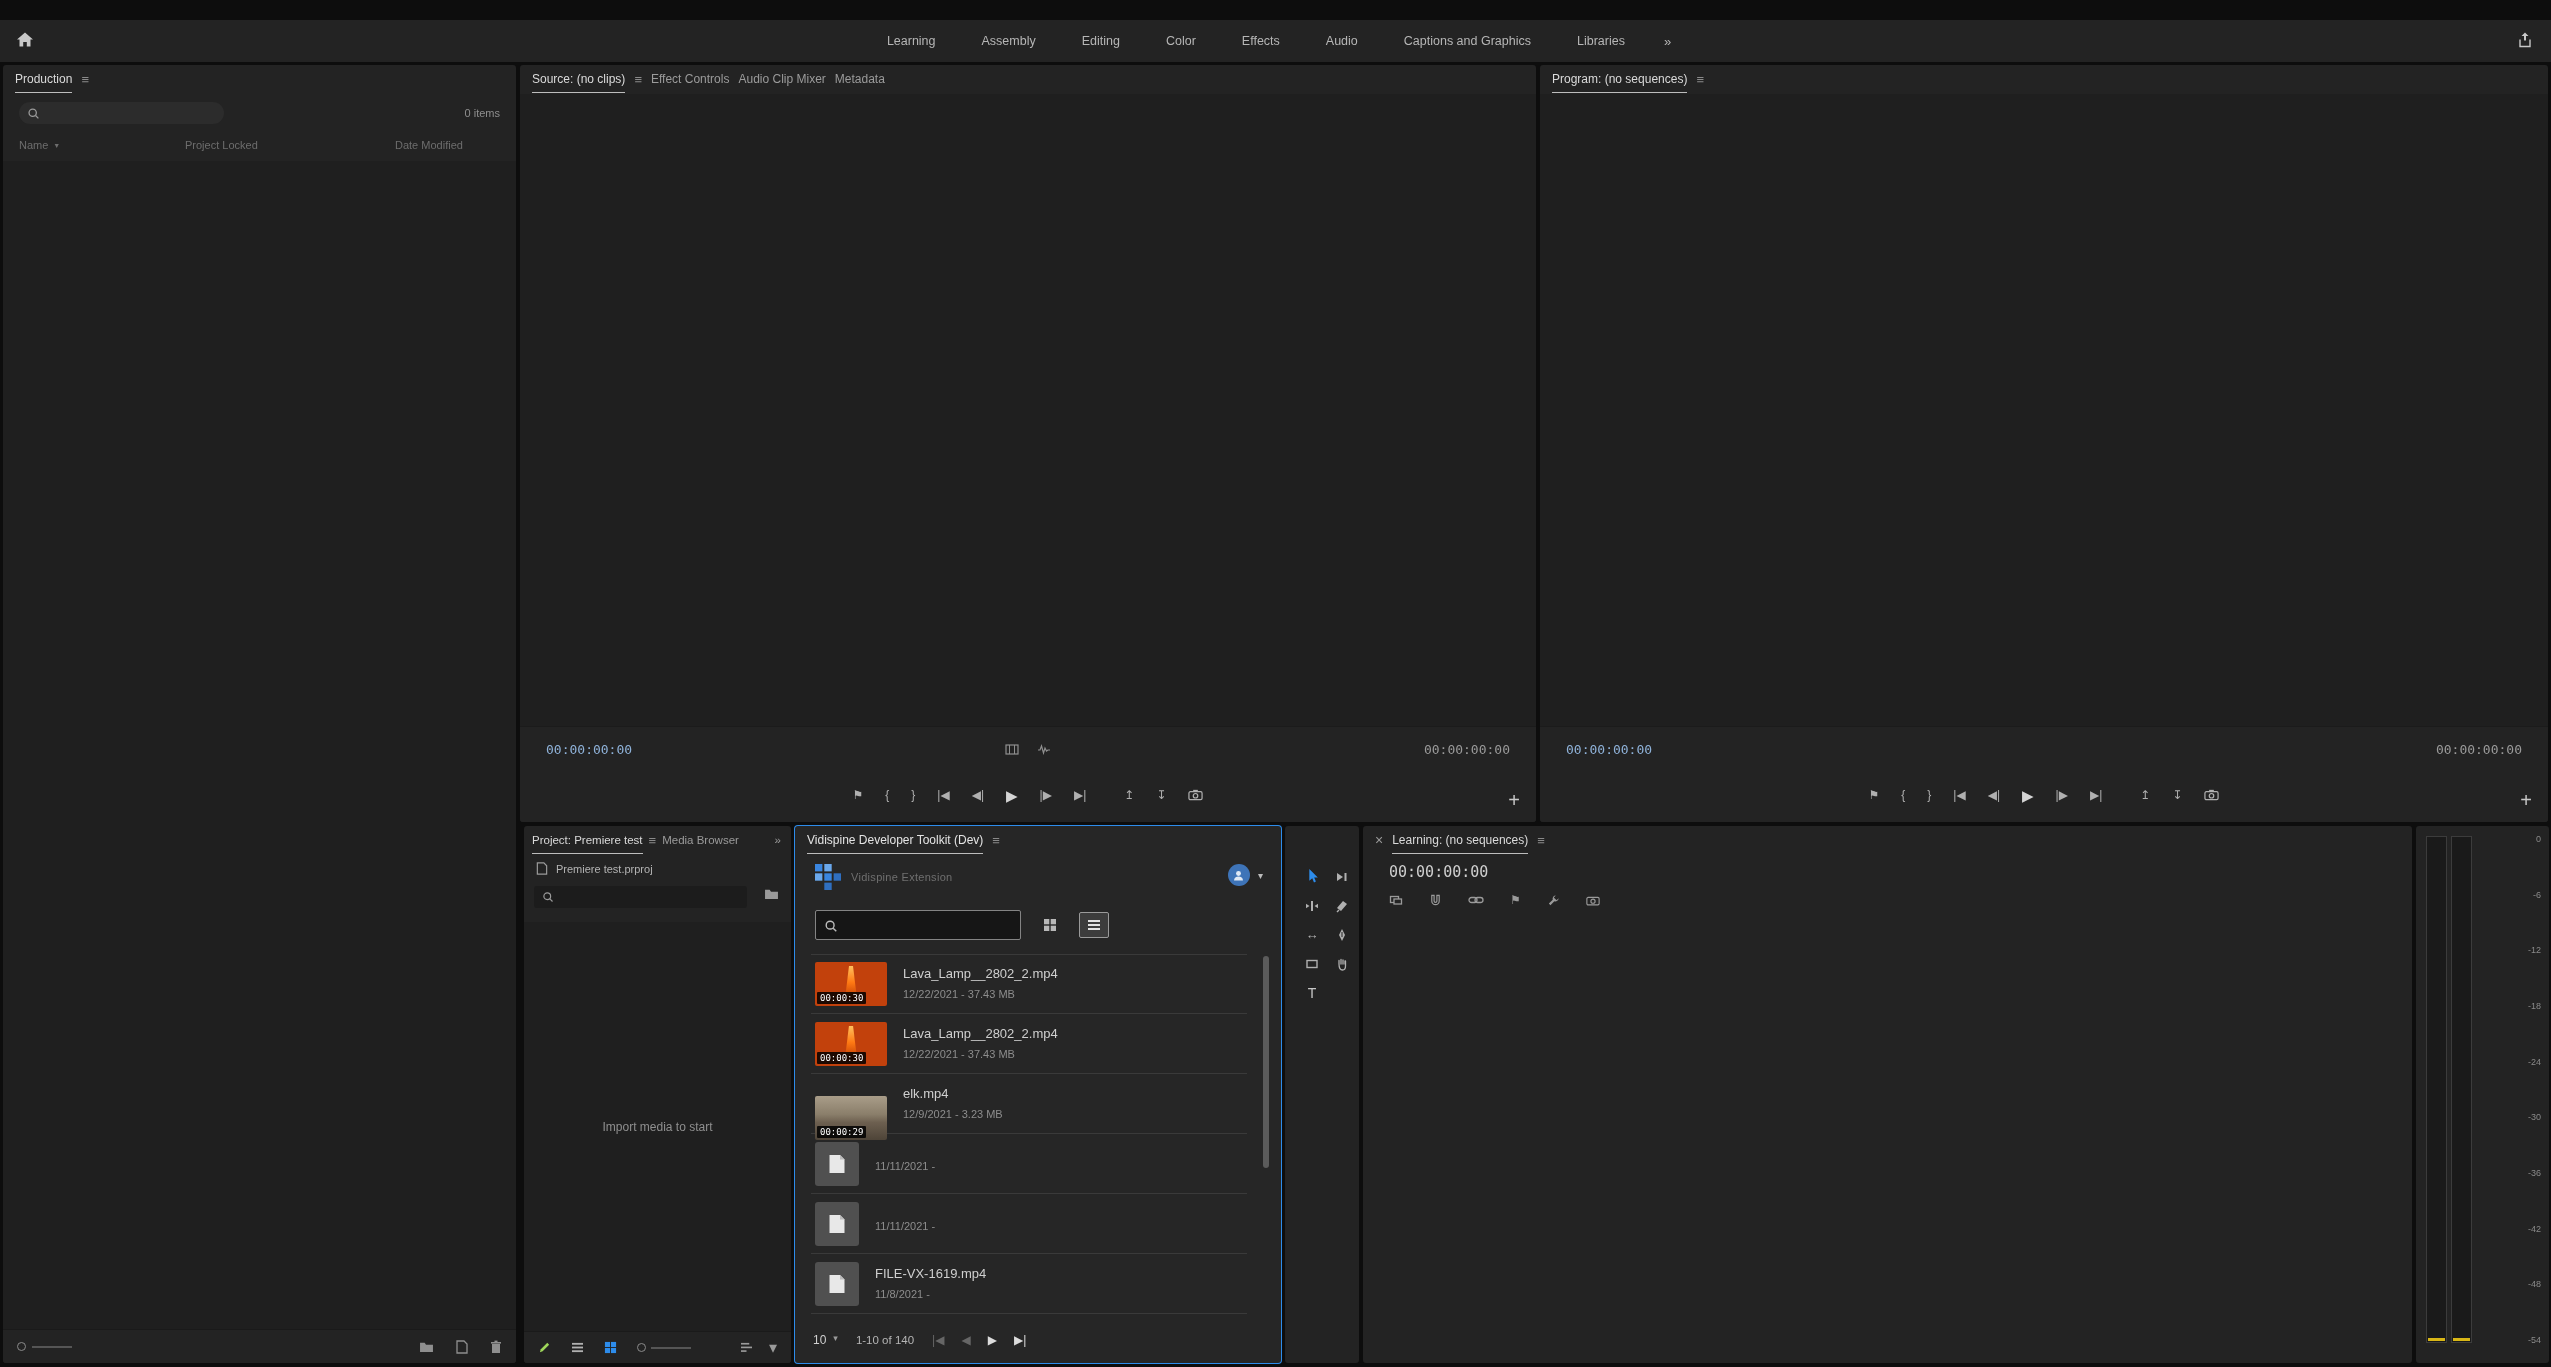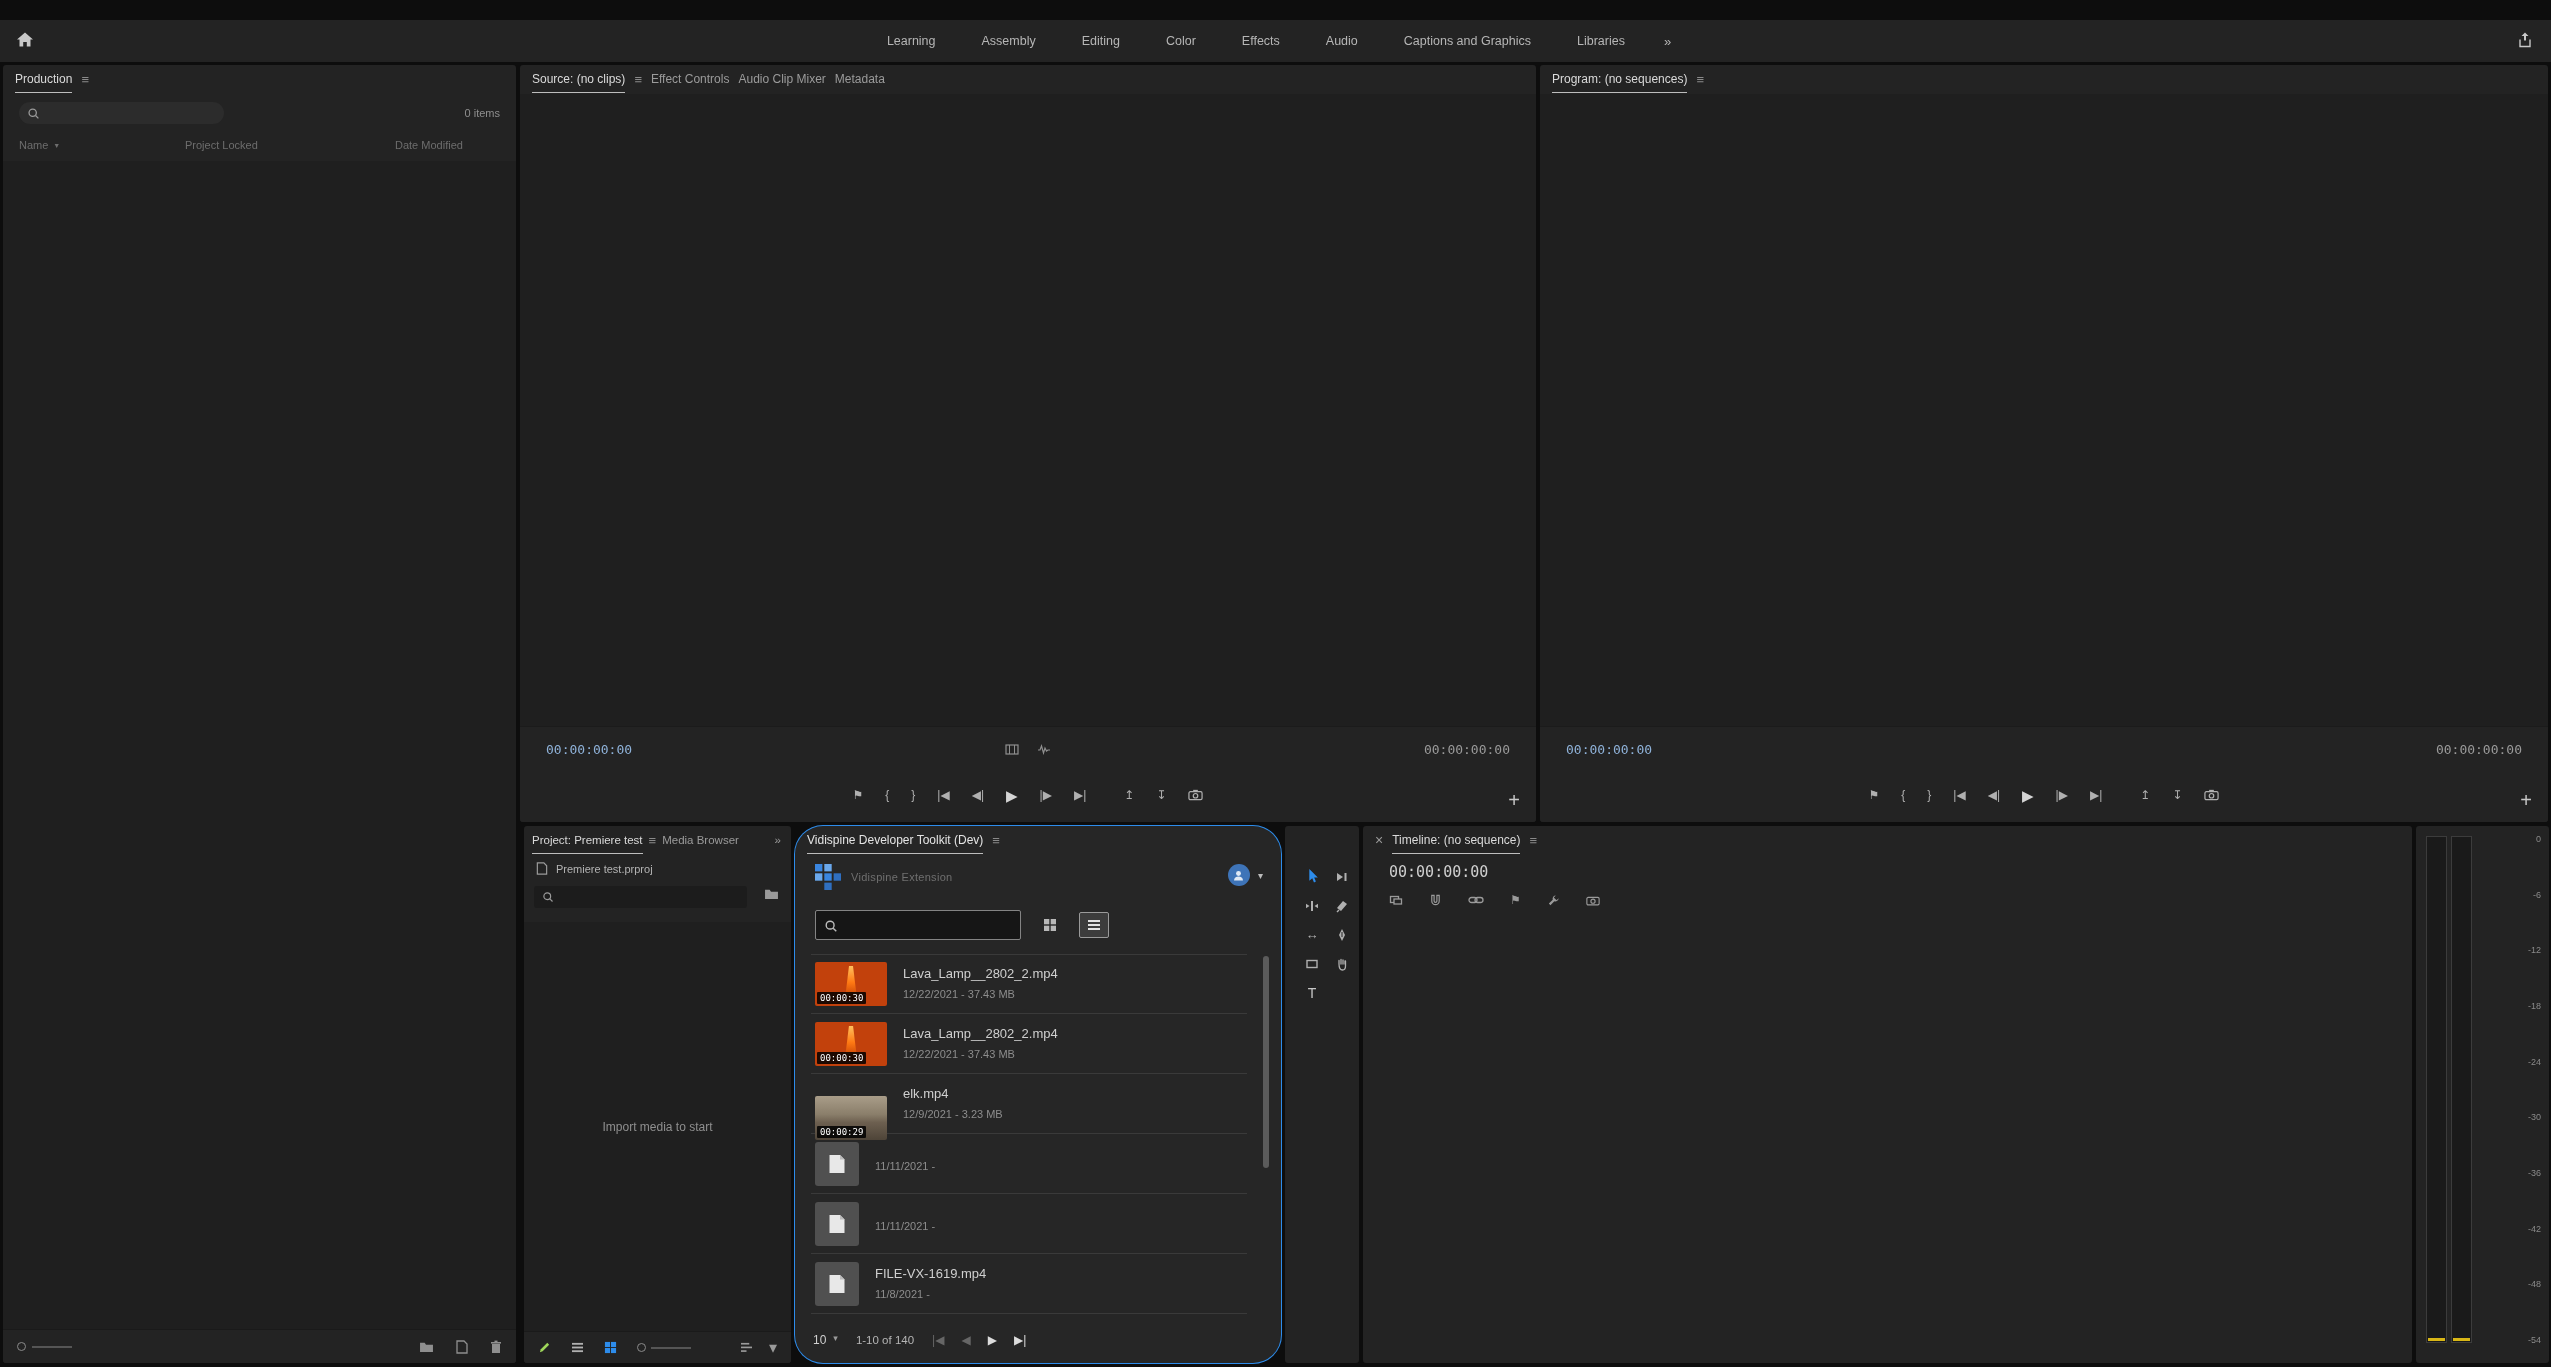--- a/index.html
+++ b/index.html
@@ -69,21 +69,21 @@
                border-radius:3px;display:flex;align-items:center;padding:0 8px;gap:6px;}
   .proj-folder{position:absolute;right:12px;top:62px;}
   .proj-empty{position:absolute;left:0;right:0;top:96px;bottom:32px;background:#1f1f1f;
               display:flex;align-items:center;justify-content:center;font-size:12px;color:#8f8f8f;}
   .proj-foot{position:absolute;left:0;right:0;bottom:0;height:32px;background:#232323;border-top:1px solid #1a1a1a;
              display:flex;align-items:center;gap:20px;padding:0 14px;}
   .proj-foot .slider{display:flex;align-items:center;gap:5px;}
   .proj-foot .right{margin-left:auto;display:flex;gap:16px;align-items:center;color:#9a9a9a;}
 
   
-  .vs-panel{background:#262626;box-shadow:0 0 0 1px #2d8ceb;border-radius:28px;}
+  .vs-panel{background:#262626;box-shadow:0 0 0 1px #2d8ceb;}
   .vs-panel .phead .lbl{color:#e4e4e4;}
   .vs-brand{position:absolute;left:20px;top:38px;display:flex;align-items:center;gap:10px;}
   .vs-brand-txt{font-size:11px;color:#6f6f6f;letter-spacing:.3px;}
   .vs-acct{position:absolute;right:18px;top:38px;display:flex;align-items:center;gap:8px;}
   .avatar{width:22px;height:22px;border-radius:50%;background:#3e74b8;display:flex;align-items:center;justify-content:center;}
   .vs-searchrow{position:absolute;left:20px;top:84px;display:flex;align-items:center;gap:14px;}
   .vs-search{position:relative;width:206px;height:30px;background:#161616;border:1px solid #848484;border-radius:2px;}
   .vs-search svg{position:absolute;left:8px;top:8px;}
   .vs-search input{position:absolute;inset:0;background:transparent;border:none;outline:none;color:#ddd;
                    padding-left:30px;font-size:12px;width:100%;}
@@ -551,21 +551,21 @@
           </svg>
         </span>
       <span class="tool tool-type">T</span>
     </div>
   </div>
 
   <div class="panel" style="left:1363px;top:826px;width:1049px;height:537px;">
     <div class="phead">
       <span class="tl-close">×</span>
       <span class="ptab active">
-          <span class="lbl">Timeline: (no sequence)</span>
+          <span class="lbl">Learning: (no sequences)</span>
         </span>
       <span class="hamb">≡</span>
     </div>
     <div class="tl-strip">
       <span class="tl-tc">00:00:00:00</span>
       <span class="tl-icons">
         <span>
             <svg width="14" height="14" viewBox="0 0 14 14">
               <rect x="1.5" y="3.5" width="8" height="6" fill="none" stroke="#9a9a9a" stroke-width="1.3"></rect>
               <rect x="5" y="6" width="7.5" height="5" fill="#232323" stroke="#9a9a9a" stroke-width="1.3"></rect>

